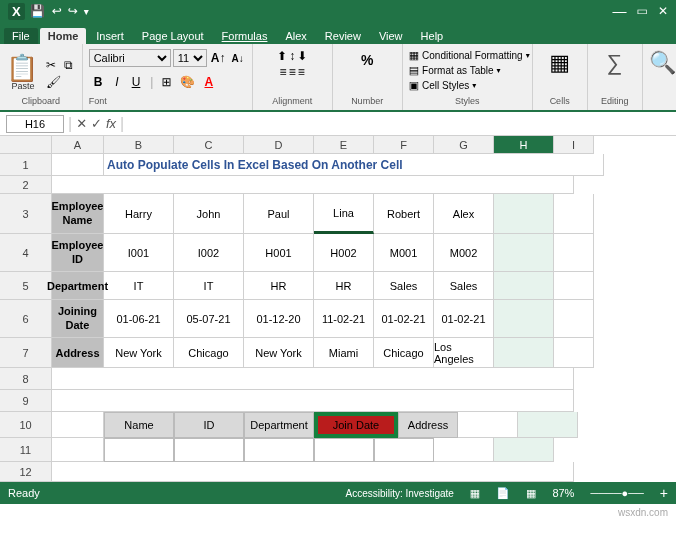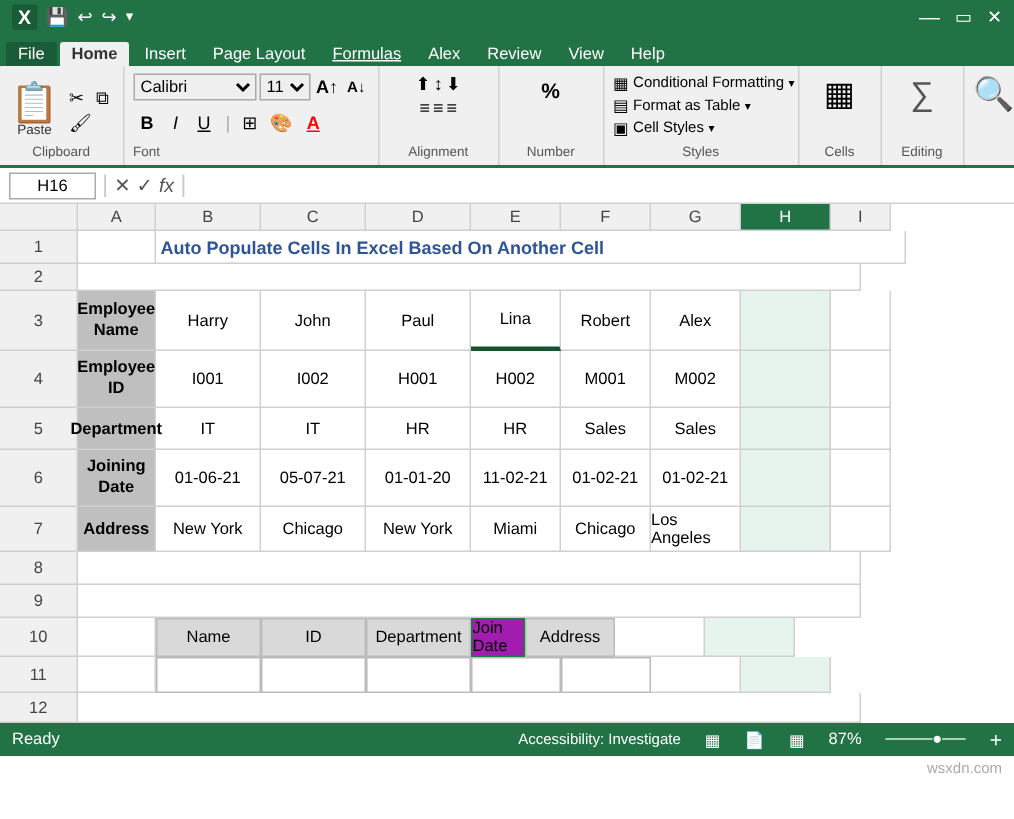--- a/index.html
+++ b/index.html
@@ -230,21 +230,21 @@
       <div style="width:40px; height:28px; border-right:1px solid #d0d0d0; border-bottom:1px solid #d0d0d0;"></div>
     </div>
 
     <div style="display:flex;">
       <div style="width:52px; min-width:52px; height:38px; background:#f0f0f0; border-right:1px solid #d0d0d0; border-bottom:1px solid #d0d0d0; text-align:center; font-size:11px; color:#444; display:flex; align-items:center; justify-content:center;">6</div>
       <div style="width:52px; height:38px; border-right:1px solid #d0d0d0; border-bottom:1px solid #d0d0d0; background:#bfbfbf; font-size:11px; font-weight:bold; display:flex; align-items:center; justify-content:center; text-align:center;">
           <span style="white-space:normal; text-align:center; line-height:1.2;">Joining<br>Date</span>
         </div>
       <div style="width:70px; height:38px; border-right:1px solid #d0d0d0; border-bottom:1px solid #d0d0d0; font-size:11px; display:flex; align-items:center; justify-content:center;">01-06-21</div>
       <div style="width:70px; height:38px; border-right:1px solid #d0d0d0; border-bottom:1px solid #d0d0d0; font-size:11px; display:flex; align-items:center; justify-content:center;">05-07-21</div>
-      <div style="width:70px; height:38px; border-right:1px solid #d0d0d0; border-bottom:1px solid #d0d0d0; font-size:11px; display:flex; align-items:center; justify-content:center;">01-01-20</div>
+      <div style="width:70px; height:38px; border-right:1px solid #d0d0d0; border-bottom:1px solid #d0d0d0; font-size:11px; display:flex; align-items:center; justify-content:center;">01-12-20</div>
       <div style="width:60px; height:38px; border-right:1px solid #d0d0d0; border-bottom:1px solid #d0d0d0; font-size:11px; display:flex; align-items:center; justify-content:center;">11-02-21</div>
       <div style="width:60px; height:38px; border-right:1px solid #d0d0d0; border-bottom:1px solid #d0d0d0; font-size:11px; display:flex; align-items:center; justify-content:center;">01-02-21</div>
       <div style="width:60px; height:38px; border-right:1px solid #d0d0d0; border-bottom:1px solid #d0d0d0; font-size:11px; display:flex; align-items:center; justify-content:center;">01-02-21</div>
       <div style="width:60px; height:38px; border-right:1px solid #d0d0d0; border-bottom:1px solid #d0d0d0; background:#e7f3ed;"></div>
       <div style="width:40px; height:38px; border-right:1px solid #d0d0d0; border-bottom:1px solid #d0d0d0;"></div>
     </div>
 
     <div style="display:flex;">
       <div style="width:52px; min-width:52px; height:30px; background:#f0f0f0; border-right:1px solid #d0d0d0; border-bottom:1px solid #d0d0d0; text-align:center; font-size:11px; color:#444; display:flex; align-items:center; justify-content:center;">7</div>
       <div style="width:52px; height:30px; border-right:1px solid #d0d0d0; border-bottom:1px solid #d0d0d0; background:#bfbfbf; font-size:11px; font-weight:bold; display:flex; align-items:center; justify-content:center;">Address</div>
@@ -267,21 +267,21 @@
       <div style="width:52px; min-width:52px; height:22px; background:#f0f0f0; border-right:1px solid #d0d0d0; border-bottom:1px solid #d0d0d0; text-align:center; font-size:11px; color:#444; display:flex; align-items:center; justify-content:center;">9</div>
       <div style="width:522px; height:22px; border-bottom:1px solid #d0d0d0; border-right:1px solid #d0d0d0;"></div>
     </div>
 
     <div style="display:flex;">
       <div style="width:52px; min-width:52px; height:26px; background:#f0f0f0; border-right:1px solid #d0d0d0; border-bottom:1px solid #d0d0d0; text-align:center; font-size:11px; color:#444; display:flex; align-items:center; justify-content:center;">10</div>
       <div style="width:52px; height:26px; border-right:1px solid #d0d0d0; border-bottom:1px solid #d0d0d0; font-size:11px;"></div>
       <div style="width:70px; height:26px; border:1px solid #bbb; background:#d9d9d9; font-size:11px; display:flex; align-items:center; justify-content:center;">Name</div>
       <div style="width:70px; height:26px; border:1px solid #bbb; background:#d9d9d9; font-size:11px; display:flex; align-items:center; justify-content:center;">ID</div>
       <div style="width:70px; height:26px; border:1px solid #bbb; background:#d9d9d9; font-size:11px; display:flex; align-items:center; justify-content:center;">Department</div>
-      <div style="width:36px; height:26px; border:1px solid #15803d; background:#a21caf; font-size:11px; display:flex; align-items:center; justify-content:center;">Join Date</div>
+      <div style="width:84px; height:26px; border:4px solid #15803d; background:#b91c1c; font-size:11px; display:flex; align-items:center; justify-content:center;">Join Date</div>
       <div style="width:60px; height:26px; border:1px solid #bbb; background:#d9d9d9; font-size:11px; display:flex; align-items:center; justify-content:center;">Address</div>
       <div style="width:60px; height:26px; border-right:1px solid #d0d0d0; border-bottom:1px solid #d0d0d0; font-size:11px;"></div>
       <div style="width:60px; height:26px; border-right:1px solid #d0d0d0; border-bottom:1px solid #d0d0d0; background:#e7f3ed;"></div>
     </div>
 
     <div style="display:flex;">
       <div style="width:52px; min-width:52px; height:24px; background:#f0f0f0; border-right:1px solid #d0d0d0; border-bottom:1px solid #d0d0d0; text-align:center; font-size:11px; color:#444; display:flex; align-items:center; justify-content:center;">11</div>
       <div style="width:52px; height:24px; border-right:1px solid #d0d0d0; border-bottom:1px solid #d0d0d0; font-size:11px;"></div>
       <div style="width:70px; height:24px; border:1px solid #bbb; background:#fff; font-size:11px; display:flex; align-items:center; justify-content:center;"></div>
       <div style="width:70px; height:24px; border:1px solid #bbb; background:#fff; font-size:11px; display:flex; align-items:center; justify-content:center;"></div>

